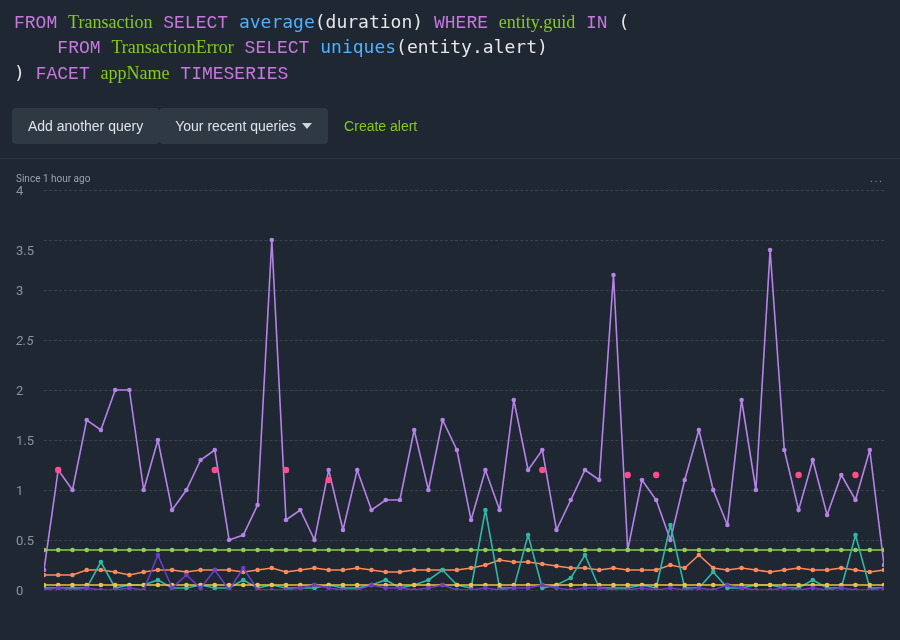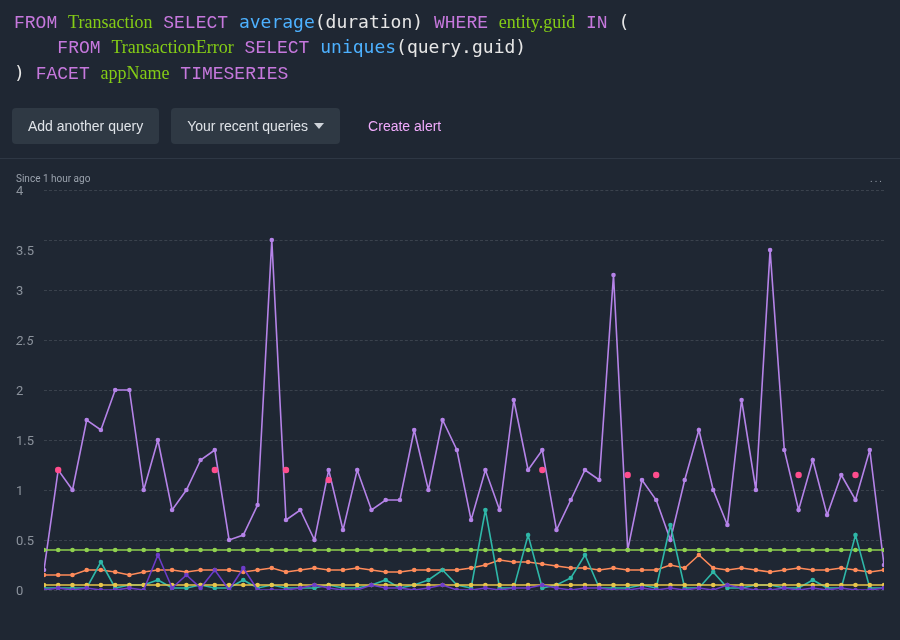--- a/index.html
+++ b/index.html
@@ -2,37 +2,37 @@
 <html><head>
 <meta charset="utf-8">
 <style>
   html,body{margin:0;padding:0;background:#1f2733;color:#b0b6bf;font-family:-apple-system,BlinkMacSystemFont,"Segoe UI",Roboto,Helvetica,Arial,sans-serif;font-size:14px;}
   body{width:900px;height:640px;overflow:hidden;}
   .query-block{padding:10px 14px 12px 14px;font-family:ui-monospace,Menlo,Consolas,monospace;font-size:18px;line-height:1.35;white-space:pre;color:#e6e6e6;}
   .tok-kw{color:#c678dd;font-family:Liberation Mono, monospace;}
   .tok-id{color:#84cc16;font-family:Liberation Serif, serif;}
   .tok-fn{color:#4db1ff;}
   .tok-plain{color:#e6e6e6;}
-  .toolbar{display:flex;gap:12px;padding:10px 12px 14px 12px;border-bottom:1px solid #2e3744;}
+  .toolbar{display:flex;padding:10px 12px 14px 12px;border-bottom:1px solid #2e3744;}
   .btn{background:#2f3944;color:#dfe3e8;border:none;border-radius:4px;padding:10px 16px;font-size:14px;display:inline-flex;align-items:center;gap:6px;cursor:pointer;}
-  .btn.ghost{background:transparent;color:#f0abfc;align-items:center;}
+  .btn.ghost{background:transparent;color:#84cc16;align-items:center;}
   .chev{width:0;height:0;border-left:5px solid transparent;border-right:5px solid transparent;border-top:6px solid #cfd4da;display:inline-block;}
   .chart-wrap{position:relative;padding:14px 16px 0 16px;}
   .chart-head{display:flex;justify-content:space-between;align-items:center;color:#9aa2ad;font-size:10px;margin-bottom:6px;}
   .dots{letter-spacing:2px;color:#9aa2ad;cursor:pointer;}
   .plot{position:relative;width:868px;}
   .ylab{position:absolute;left:0;transform:translateY(-50%);color:#8b929c;font-size:13px;}
   .grid{position:absolute;left:28px;right:0;border-top:1px dashed #3a424d;height:0;}
   svg.lines{position:absolute;left:28px;top:0;}
 </style>
 </head>
 <body>
 
 <div class="query-block" id="qblock"><span class="tok-kw">FROM</span><span class="tok-plain"> </span><span class="tok-id">Transaction</span><span class="tok-plain"> </span><span class="tok-kw">SELECT</span><span class="tok-plain"> </span><span class="tok-fn">average</span><span class="tok-plain">(duration)</span><span class="tok-plain"> </span><span class="tok-kw">WHERE</span><span class="tok-plain"> </span><span class="tok-id">entity.guid</span><span class="tok-plain"> </span><span class="tok-kw">IN</span><span class="tok-plain"> (</span><span class="tok-plain">
-    </span><span class="tok-kw">FROM</span><span class="tok-plain"> </span><span class="tok-id">TransactionError</span><span class="tok-plain"> </span><span class="tok-kw">SELECT</span><span class="tok-plain"> </span><span class="tok-fn">uniques</span><span class="tok-plain">(query.guid)</span><span class="tok-plain">
+    </span><span class="tok-kw">FROM</span><span class="tok-plain"> </span><span class="tok-id">TransactionError</span><span class="tok-plain"> </span><span class="tok-kw">SELECT</span><span class="tok-plain"> </span><span class="tok-fn">uniques</span><span class="tok-plain">(entity.alert)</span><span class="tok-plain">
 </span><span class="tok-plain">) </span><span class="tok-kw">FACET</span><span class="tok-plain"> </span><span class="tok-id">appName</span><span class="tok-plain"> </span><span class="tok-kw">TIMESERIES</span></div>
 
 <div class="toolbar">
   <button class="btn">
     <span>Add another query</span>
   </button>
   <button class="btn">
     <span>Your recent queries</span>
     <span class="chev"></span>
   </button>

